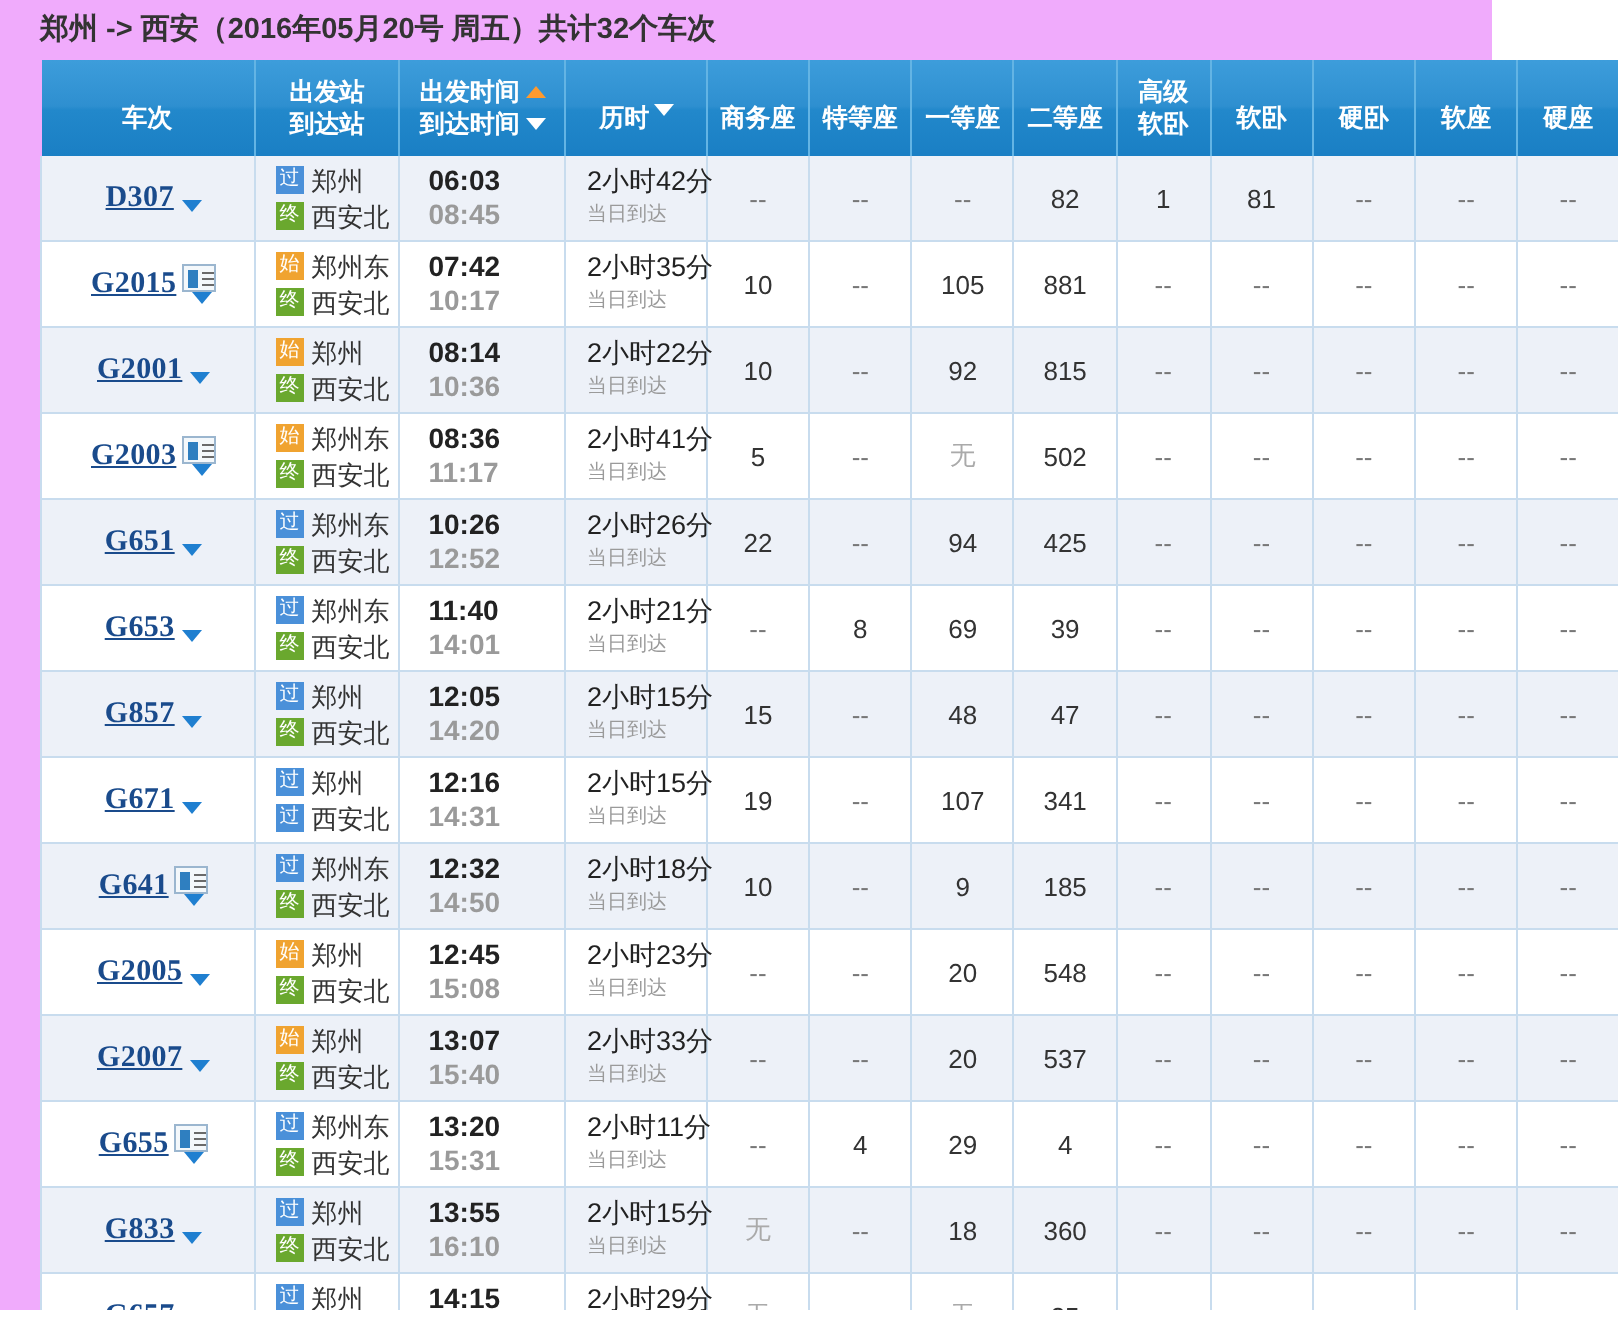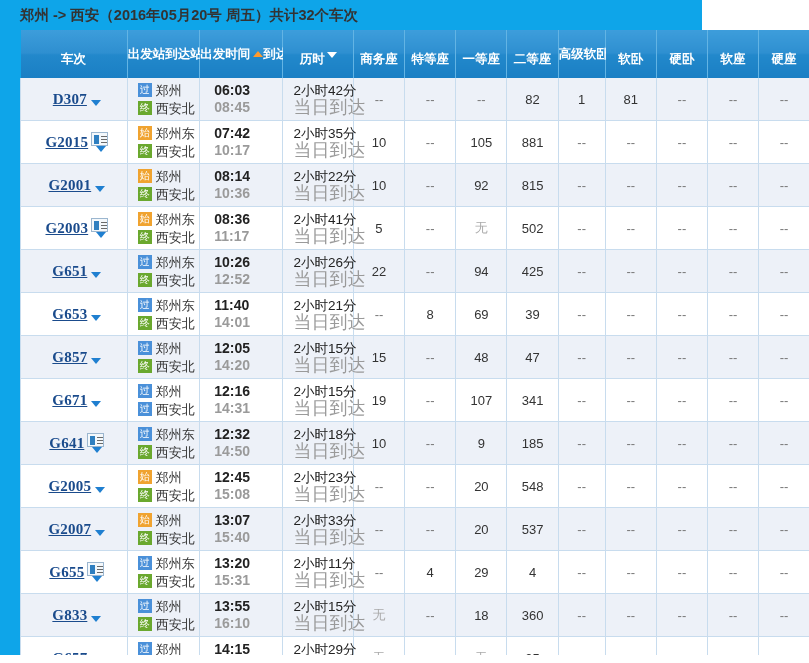--- a/index.html
+++ b/index.html
@@ -9,21 +9,22 @@
     width: 809px;
     height: 663px;
     overflow: hidden;
     font-family: "Liberation Sans", "DejaVu Sans", sans-serif;
   }
 
   #app {
     position: relative;
     width: 702px;
     height: 663px;
-    background: #0ea5e9;
+    background: #f0abfc;
+    padding-left: 44px;
   }
 
   
   .page-title {
     position: absolute;
     left: 20px;
     top: 4px;
     height: 22px;
     line-height: 22px;
     font-size: 14.5px;
@@ -62,20 +63,21 @@
   .th-inner {
     display: flex;
     align-items: flex-start;
     justify-content: center;
     gap: 2px;
     line-height: 15px;
     margin-top: 10px;
   }
   .th-stack {
     display: flex;
+    flex-direction: column;
     align-items: center;
     line-height: 16px;
   }
   .th-row {
     display: flex;
     align-items: center;
     justify-content: center;
     gap: 3px;
     white-space: nowrap;
   }
@@ -209,21 +211,21 @@
   
   .dur-cell {
     display: flex;
     flex-direction: column;
     align-items: flex-start;
     justify-content: center;
     padding-left: 10px;
     line-height: 17px;
   }
   .dur-main { font-size: 13.5px; font-weight: normal; color: #222222; white-space: nowrap; }
-  .dur-sub  { font-size: 18px; color: #9a9a9a; white-space: nowrap; }
+  .dur-sub  { font-size: 10px; color: #9a9a9a; white-space: nowrap; }
 
   
   .seat { font-size: 13px; color: #333333; }
   .seat.none { color: #aaaaaa; }
   .seat.dash { color: #777777; }
 
   
   .bottom-strip {
     position: absolute;
     left: 0; bottom: 0;

